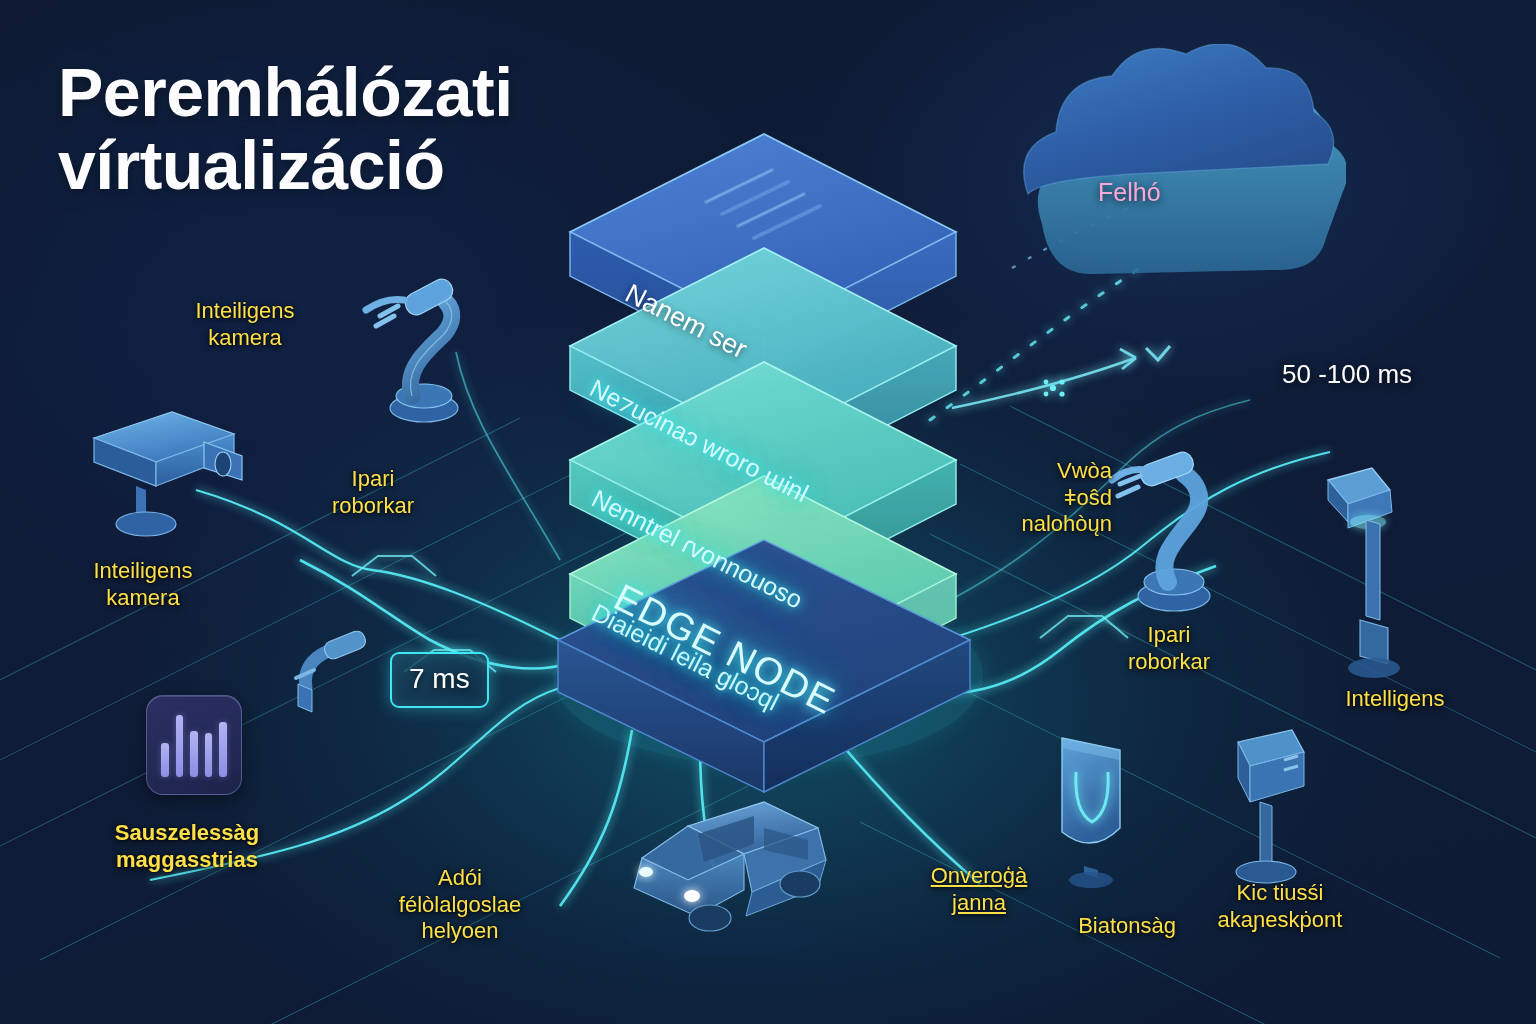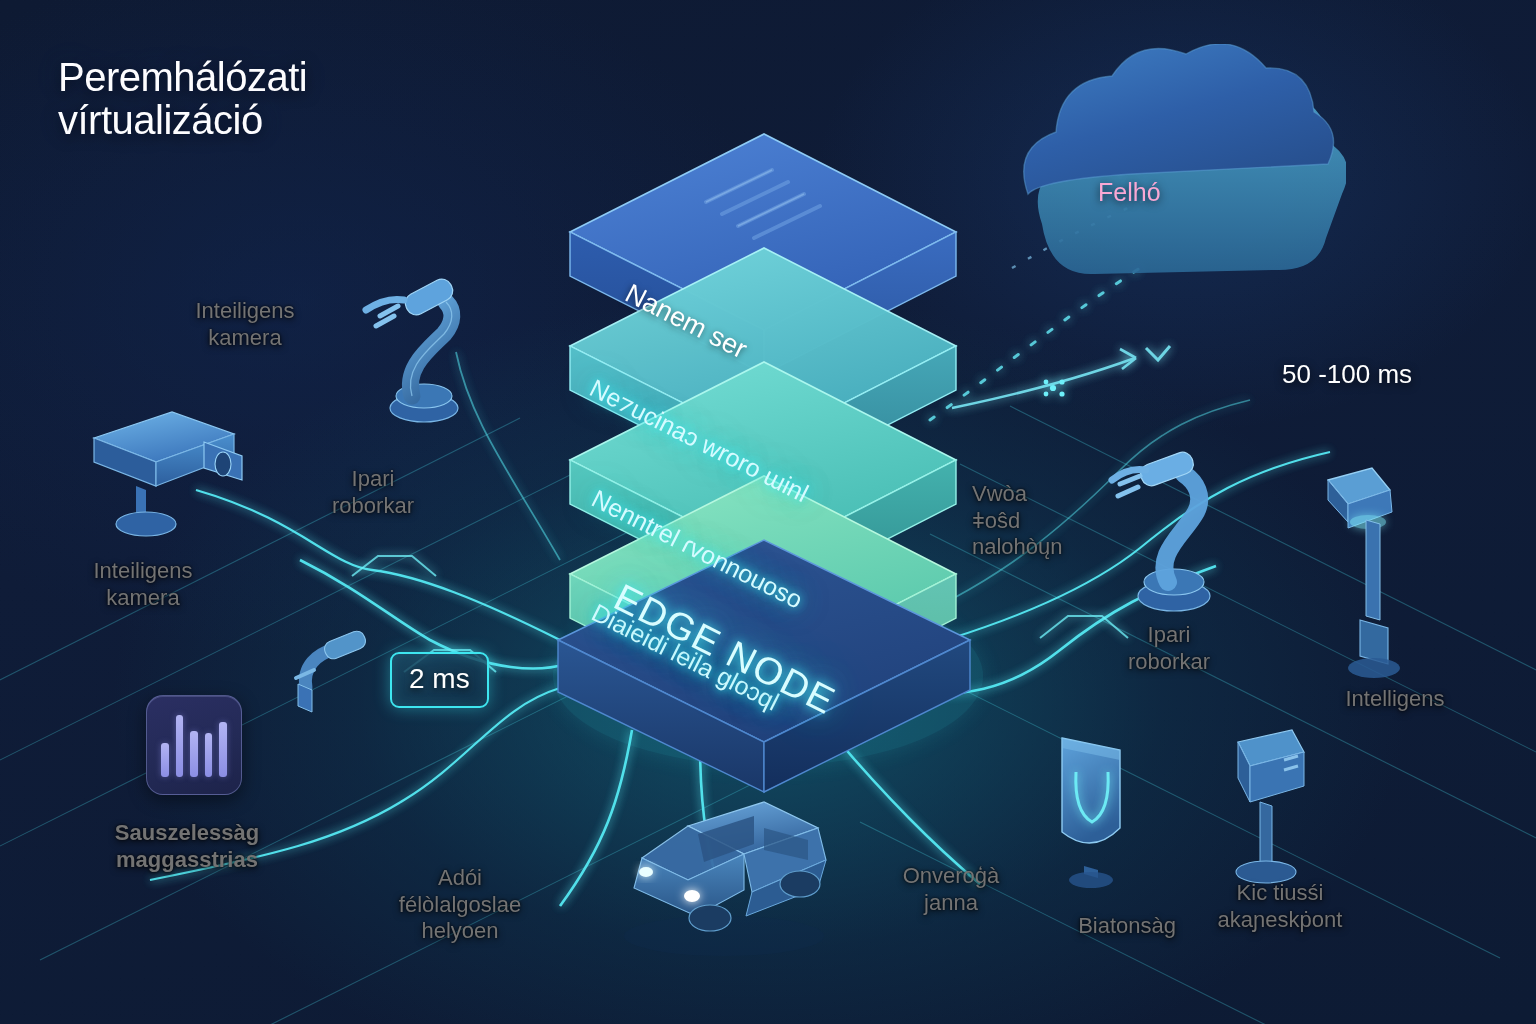--- a/index.html
+++ b/index.html
@@ -23,29 +23,29 @@
     position:absolute; inset:0; opacity:.16; pointer-events:none;
     background-image:
       repeating-linear-gradient(0deg, rgba(255,255,255,.015) 0 1px, rgba(0,0,0,0) 1px 3px),
       repeating-linear-gradient(90deg, rgba(255,255,255,.012) 0 1px, rgba(0,0,0,0) 1px 3px);
   }
   svg.layerfx { position:absolute; inset:0; width:1536px; height:1024px; overflow:visible; }
 
   
   #title {
     position:absolute; left:58px; top:56px; width:640px;
-    color:#fdfdff; font-size:40px; line-height:1.07; font-weight:400;
+    color:#fdfdff; font-size:68px; line-height:1.07; font-weight:700;
     letter-spacing:-.5px;
     text-shadow:0 3px 14px rgba(0,0,0,.62), 0 0 28px rgba(90,160,255,.18);
     z-index:40; white-space:pre-line;
   }
 
   
   .lbl {
-    position:absolute; z-index:35; color:#737373;
+    position:absolute; z-index:35; color:#fde047;
     font-size:22px; line-height:1.21; text-align:center;
     text-shadow:0 2px 7px rgba(0,0,0,.88), 0 0 3px rgba(0,0,0,.9);
     white-space:pre-line; pointer-events:auto;
   }
 
   
   .chip-box {
     position:absolute; z-index:36;
     border:2px solid #3ee6f0; border-radius:9px;
     background:linear-gradient(150deg, rgba(26,70,96,.86), rgba(17,48,72,.74));
@@ -205,21 +205,21 @@
   <path d="M22 150 q-16 -46 28 -62 q4 -52 56 -56 q26 -40 74 -22 q46 -26 80 14 q44 -2 48 44
            q30 18 14 52 l-16 44 q-8 34 -52 32 l-180 4 q-44 2 -52 -50 Z" transform="translate(14,30)" fill="url(#cloudSide)" opacity=".92"></path>
 
   <path d="M22 150 q-16 -46 28 -62 q4 -52 56 -56 q26 -40 74 -22 q46 -26 80 14 q44 -2 48 44
            q30 18 14 52 l-196 10 q-92 6 -104 20 Z" fill="url(#cloudTop)"></path>
   <path d="M22 150 q-16 -46 28 -62 q4 -52 56 -56 q26 -40 74 -22 q46 -26 80 14 q44 -2 48 44
            q30 18 14 52 l-196 10 q-92 6 -104 20 Z" fill="none" stroke="#5b9fd6" stroke-width="1.4" opacity=".5"></path>
 </svg>
 <div id="cloud-label">Felhó</div>
 
-<div class="chip-box" style="left:390px; top:652px;">2 ms</div>
+<div class="chip-box" style="left:390px; top:652px;">7 ms</div>
 <div class="chip-plain" style="left:1246px; top:359px;margin-left:36px;">50 -100 ms</div>
 
 <div id="bw-icon">
   <i style="height:34px"></i>
     <i style="height:62px"></i>
     <i style="height:46px"></i>
   <i style="height:44px"></i>
     <i style="height:55px"></i>
 </div>
 
@@ -481,25 +481,25 @@
 <div class="lbl" style="left:1074px; top:622px; width:190px;">Ipari
 roborkar</div>
 
 <div class="lbl" style="left:62px;  top:820px; width:250px;font-weight:bold;">Sauszelessàg
 maggasstrias</div>
 
 <div class="lbl" style="left:350px; top:845px; width:220px;margin-top:20px;">Adói
 félòlalgoslae
 helyoen</div>
 
-<div class="lbl" style="left:856px; top:863px; width:190px;">Onveroģà
+<div class="lbl" style="left:884px; top:863px; width:190px;text-decoration:underline;">Onveroģà
 janna</div>
 
 <div class="lbl" style="left:1006px; top:913px; width:170px;text-align:right;">Biatonsàg</div>
 
 <div class="lbl" style="left:1180px; top:880px; width:200px;">Kic tiusśi
 akaɲeskṗont</div>
 
 <div class="lbl" style="left:1300px; top:686px; width:190px;">Intelligens</div>
 
-<div class="lbl" style="left:972px; top:481px; width:140px; text-align:left;">Vwòa
+<div class="lbl" style="left:972px; top:458px; width:140px; text-align:right;">Vwòa
 ǂoŝd
 nalohòųn</div>
 
 </body></html>

